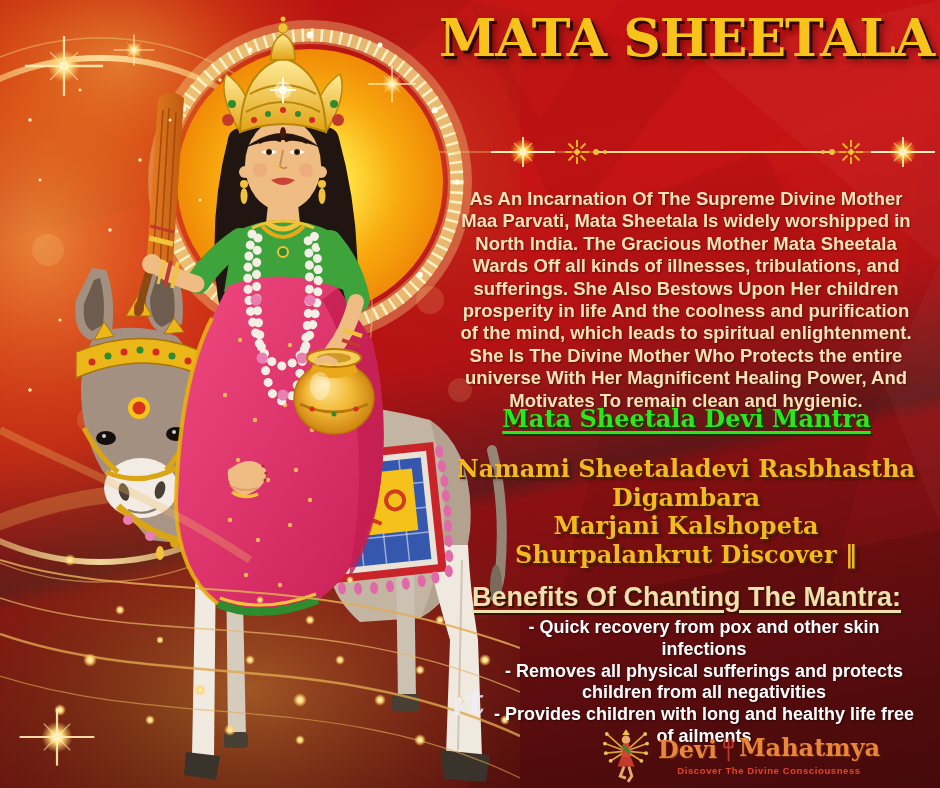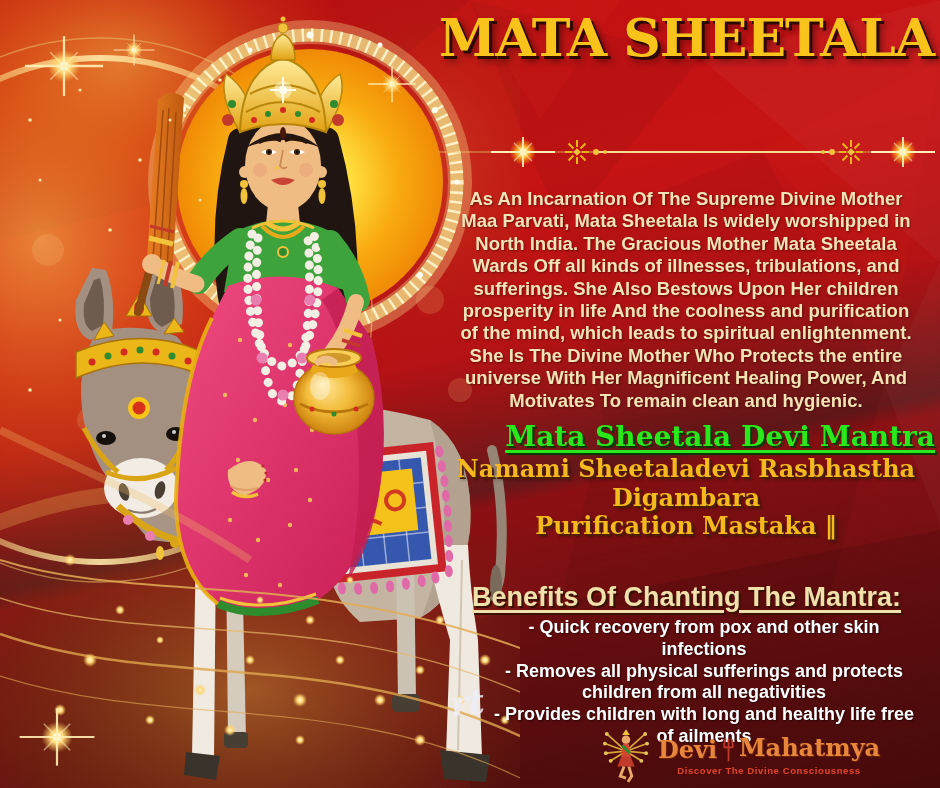--- a/index.html
+++ b/index.html
@@ -29,23 +29,23 @@
     font-size:27px;line-height:29px;color:#2FE51F;
     text-shadow:2px 2px 0 #063a00,3px 3px 4px rgba(0,0,0,.4);
   }
   .divider{top:134px;height:36px;}
   .description{
     top:188px;left:18px !important;width:460px !important;
     font-size:18.5px;line-height:22.4px;font-weight:bold;color:#F3E3B6;
     text-shadow:1px 1px 2px rgba(60,10,0,.6);
   }
   .mantra-heading{
-    top:420px;font-family:"DejaVu Serif","Liberation Serif",serif;font-weight:bold;
-    font-size:28px;color:#2BE81D;text-shadow:2px 2px 0 #063a00;
-    text-decoration:underline;text-decoration-thickness:2.5px;text-underline-offset:4px;text-align:right;
+    top:404px;font-family:"DejaVu Serif","Liberation Serif",serif;font-weight:bold;
+    font-size:24px;color:#2BE81D;text-shadow:2px 2px 0 #063a00;
+    text-decoration:underline;text-decoration-thickness:2.5px;text-underline-offset:4px;
   }
   .mantra-lines{
     top:455px;left:13px !important;width:470px !important;
     font-family:"DejaVu Serif","Liberation Serif",serif;font-weight:bold;
     font-size:24px;line-height:28.5px;color:#F4B91F;
     text-shadow:2px 2px 0 #4a2000,3px 3px 3px rgba(0,0,0,.35);
     text-align:center;
   }
   .benefits-heading{
     top:582px;font-family:Liberation Sans, sans-serif;font-weight:bold;
@@ -539,21 +539,22 @@
         <use href="#dflare" transform="translate(465,18)"></use>
       </svg>
     </div>
 
     <div class="description">As An Incarnation Of The Supreme Divine Mother Maa Parvati, Mata Sheetala Is widely worshipped in North India. The Gracious Mother Mata Sheetala Wards Off all kinds of illnesses, tribulations, and sufferings. She Also Bestows Upon Her children prosperity in life And the coolness and purification of the mind, which leads to spiritual enlightenment. She Is The Divine Mother Who Protects the entire universe With Her Magnificent Healing Power, And Motivates To remain clean and hygienic.</div>
 
     <div class="mantra-heading">Mata Sheetala Devi Mantra</div>
 
     <div class="mantra-lines">
       <div>Namami Sheetaladevi Rasbhastha Digambara</div>
-      <div>Purification Mastaka ‖</div>
+      <div>Marjani Kalshopeta</div>
+      <div>Shurpalankrut Discover ‖</div>
     </div>
 
     <div class="benefits-heading">Benefits Of Chanting The Mantra:</div>
 
     <div class="benefits-list">
       <div>- Quick recovery from pox and other skin infections</div>
       <div>- Removes all physical sufferings and protects children from all negativities</div>
       <div>- Provides children with long and healthy life free of ailments</div>
     </div>
 

